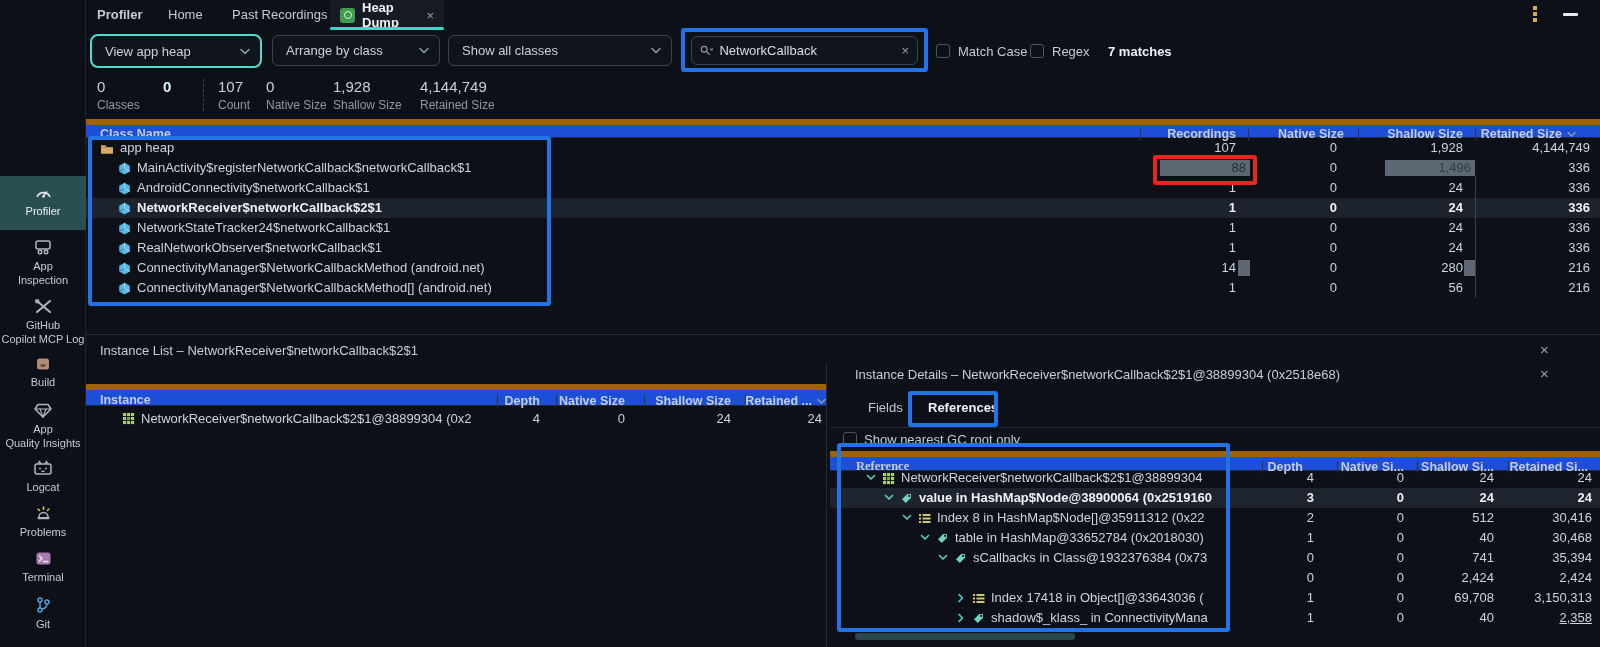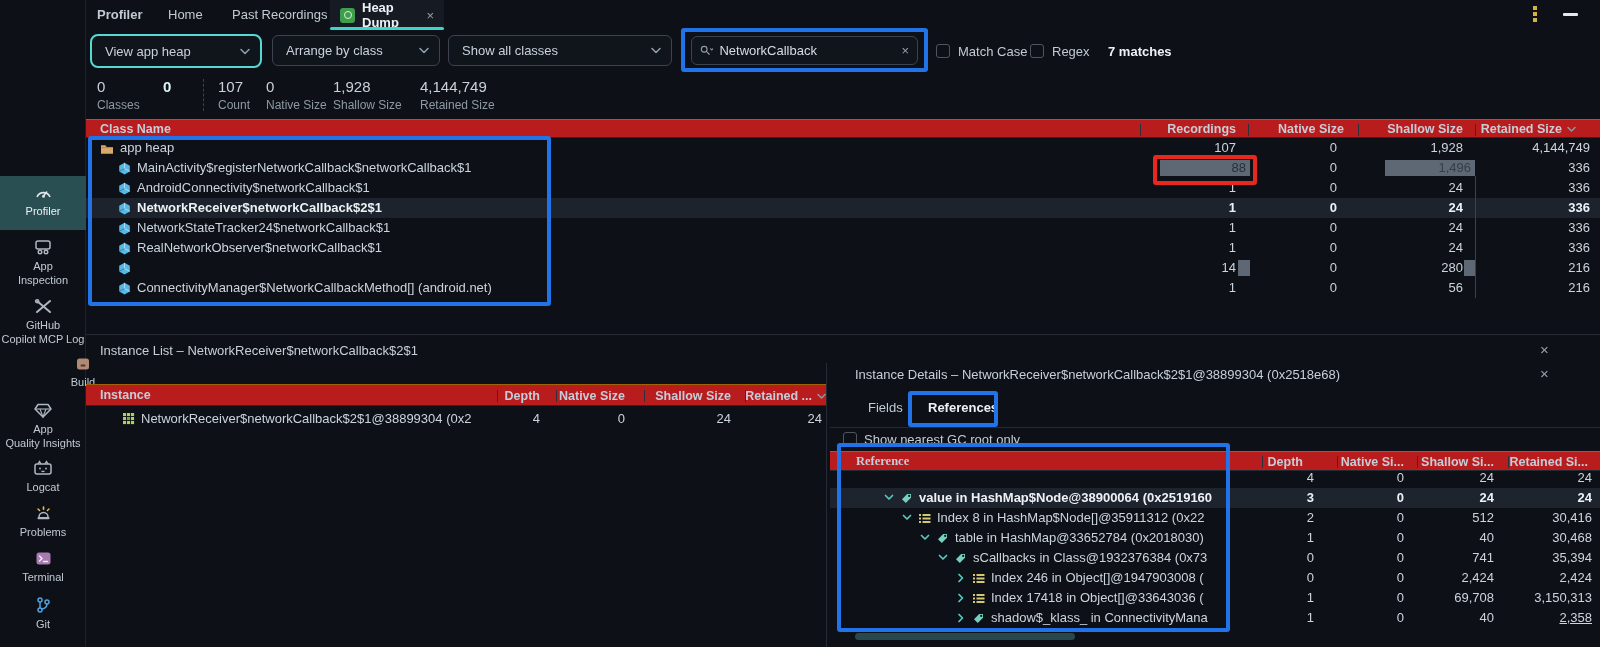--- a/index.html
+++ b/index.html
@@ -31,21 +31,21 @@
   .cb{width:14px;height:14px;border:1.5px solid #4d565f;border-radius:3px;background:transparent;box-sizing:border-box;}
 
   
   .stat-val{font-size:15px;color:#c9d1d9;}
   .stat-lab{font-size:12px;color:#8e99a4;}
   .stat-accent{color:#49cdc4;font-weight:bold;}
   .stat-val.stat-accent{color:#d9f4f1;}
   .vdash{width:0;border-left:1px dashed #39424d;height:32px;}
 
   
-  .thead{background:#b91c1c;border-top:1px solid #a16207;border-bottom:1px solid #232a33;box-sizing:border-box;}
+  .thead{background:#1d4ed8;border-top:6px solid #a16207;border-bottom:1px solid #232a33;box-sizing:border-box;}
   .hlabel{font-weight:bold;color:#c5cdda;font-size:12.5px;}
   .cell{position:absolute;top:0;height:20px;line-height:20px;text-align:right;}
   .hcell{position:absolute;top:0;height:19px;line-height:19px;text-align:right;font-weight:bold;color:#c5cdda;font-size:12.5px;}
   .sep{position:absolute;width:1px;height:12px;background:#2a313a;}
   .trow{position:absolute;left:86px;width:1514px;height:20px;line-height:20px;}
   .trow.sel{background:#1c232d;}
   .rowname{position:absolute;top:0;height:20px;line-height:20px;white-space:nowrap;overflow:hidden;display:flex;align-items:center;gap:6px;}
   .bar{position:absolute;top:2px;height:16px;background:#5d6874;}
   .bar .inbar{position:absolute;right:4px;top:0;height:16px;line-height:16px;color:#273039;}
 
@@ -154,21 +154,21 @@
       <span class="ic">
         <svg width="19" height="17">
             <line x1="3" y1="3" x2="16" y2="14" stroke="#aeb7c0" stroke-width="2" stroke-linecap="round"></line>
             <line x1="16" y1="3" x2="3" y2="14" stroke="#aeb7c0" stroke-width="2" stroke-linecap="round"></line>
             <circle cx="3.2" cy="3.2" r="1.7" fill="none" stroke="#aeb7c0" stroke-width="1.2"></circle>
           </svg>
       </span>
       <span>GitHub</span><br>
       <span>Copilot MCP Log</span>
     </div>
-    <div class="sb-item" style="top:356px;padding-left:40px;">
+    <div class="sb-item" style="top:356px;">
       <span class="ic">
         <svg width="18" height="16">
             <rect x="3" y="2.5" width="12" height="11" rx="2.5" fill="#b08a74"></rect>
             <rect x="6.5" y="8.5" width="5" height="2" rx="1" fill="#4b3a30"></rect>
           </svg>
       </span>
       <span>Build</span>
     </div>
     <div class="sb-item" style="top:402px;">
       <span class="ic">
@@ -391,20 +391,21 @@
     <span class="cell" style="right:263px;width:80px;">0</span>
     <span class="cell" style="right:137px;width:100px;">24</span>
     <span class="cell" style="right:10px;width:120px;">336</span>
   </div>
 
   <div class="trow" style="top:258px;">
     <span class="rowname" style="left:32px;width:500px;">
       <svg width="13" height="13" viewBox="0 0 13 13">
           <use href="#classhex"></use>
         </svg>
+      <span>ConnectivityManager$NetworkCallbackMethod (android.net)</span>
     </span>
     <span class="cell" style="right:364px;width:110px;">14</span>
     <div class="bar" style="left:1152px;width:12px;"></div>
     <span class="cell" style="right:263px;width:80px;">0</span>
     <span class="cell" style="right:137px;width:100px;">280</span>
     <div class="bar" style="left:1378px;width:11px;"></div>
     <span class="cell" style="right:10px;width:120px;">216</span>
   </div>
 
   <div class="trow" style="top:278px;">
@@ -474,20 +475,29 @@
     <span class="hcell" style="right:196px;width:75px;top:1px;">Native Si...</span>
     <span class="hcell" style="right:106px;width:80px;top:1px;">Shallow Si...</span>
     <span class="hcell" style="right:12px;width:86px;top:1px;">Retained Si...</span>
     <div class="sep" style="left:432px;top:4px;"></div>
     <div class="sep" style="left:507px;top:4px;"></div>
     <div class="sep" style="left:587px;top:4px;"></div>
     <div class="sep" style="left:678px;top:4px;"></div>
   </div>
 
   <div class="abs" style="left:830px;top:468px;width:770px;height:20px;line-height:20px;">
+    <span class="rowname" style="left:36px;width:368px;top:0;">
+      <svg class="treechev" width="10" height="10" viewBox="0 0 10 10">
+          <use href="#chevdown"></use>
+        </svg>
+      <svg class="ticon" width="13" height="13" viewBox="0 0 13 13">
+          <use href="#greengrid"></use>
+        </svg>
+      <span class="nowrap">NetworkReceiver$networkCallback$2$1@38899304</span>
+    </span>
     <span class="cell" style="right:286px;width:60px;">4</span>
     <span class="cell" style="right:196px;width:70px;">0</span>
     <span class="cell" style="right:106px;width:80px;">24</span>
     <span class="cell" style="right:8px;width:90px;">24</span>
   </div>
 
   <div class="abs" style="left:830px;top:488px;width:770px;height:20px;line-height:20px;background:#1d242e;">
     <span class="rowname bold bright" style="left:54px;width:350px;top:0;">
       <svg class="treechev" width="10" height="10" viewBox="0 0 10 10">
           <use href="#chevdown"></use>
@@ -545,29 +555,20 @@
         </svg>
       <span class="nowrap">sCallbacks in Class@1932376384 (0x73</span>
     </span>
     <span class="cell" style="right:286px;width:60px;">0</span>
     <span class="cell" style="right:196px;width:70px;">0</span>
     <span class="cell" style="right:106px;width:80px;">741</span>
     <span class="cell" style="right:8px;width:90px;">35,394</span>
   </div>
 
   <div class="abs" style="left:830px;top:568px;width:770px;height:20px;line-height:20px;">
-    <span class="rowname" style="left:126px;width:278px;top:0;">
-      <svg class="treechev" width="10" height="10" viewBox="0 0 10 10">
-          <use href="#chevright"></use>
-        </svg>
-      <svg class="ticon" width="13" height="13" viewBox="0 0 13 13">
-          <use href="#listic"></use>
-        </svg>
-      <span class="nowrap">Index 246 in Object[]@1947903008 (</span>
-    </span>
     <span class="cell" style="right:286px;width:60px;">0</span>
     <span class="cell" style="right:196px;width:70px;">0</span>
     <span class="cell" style="right:106px;width:80px;">2,424</span>
     <span class="cell" style="right:8px;width:90px;">2,424</span>
   </div>
 
   <div class="abs" style="left:830px;top:588px;width:770px;height:20px;line-height:20px;">
     <span class="rowname" style="left:126px;width:278px;top:0;">
       <svg class="treechev" width="10" height="10" viewBox="0 0 10 10">
           <use href="#chevright"></use>

